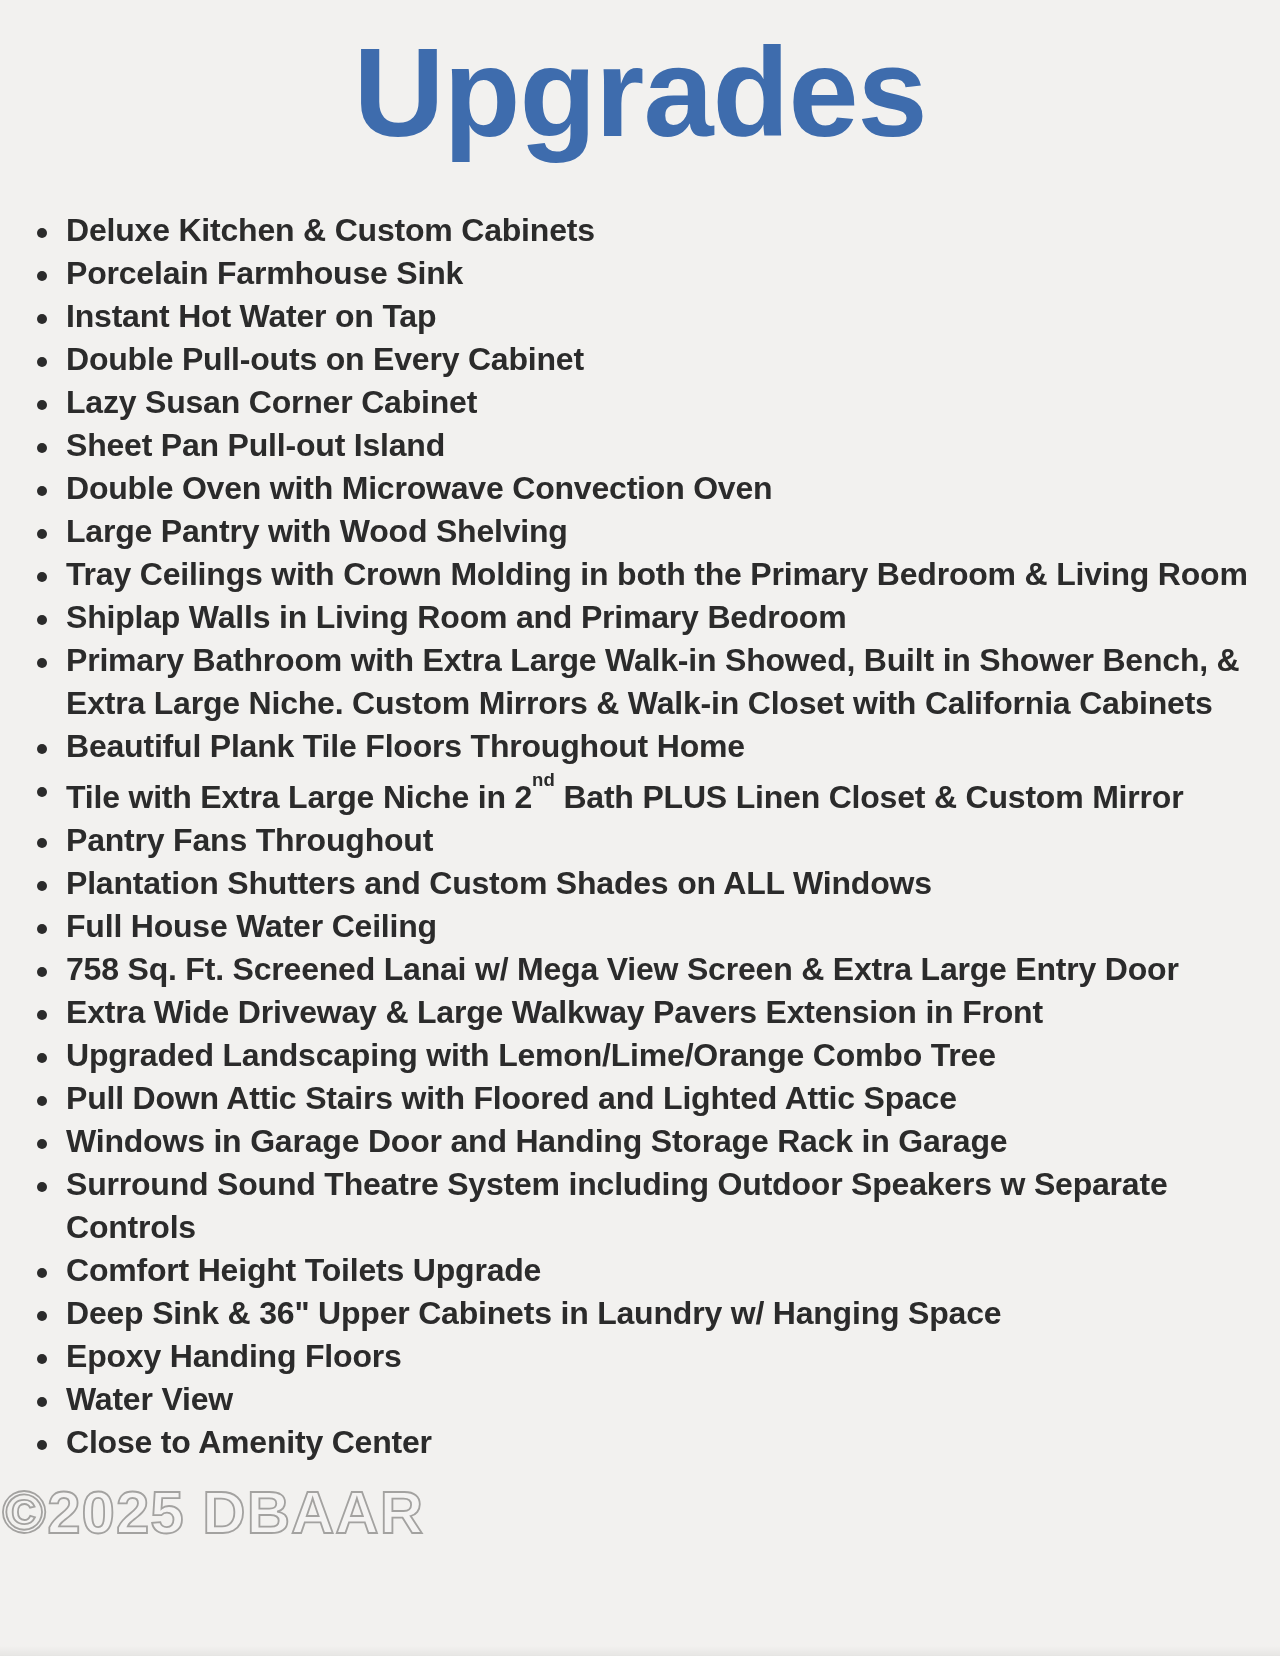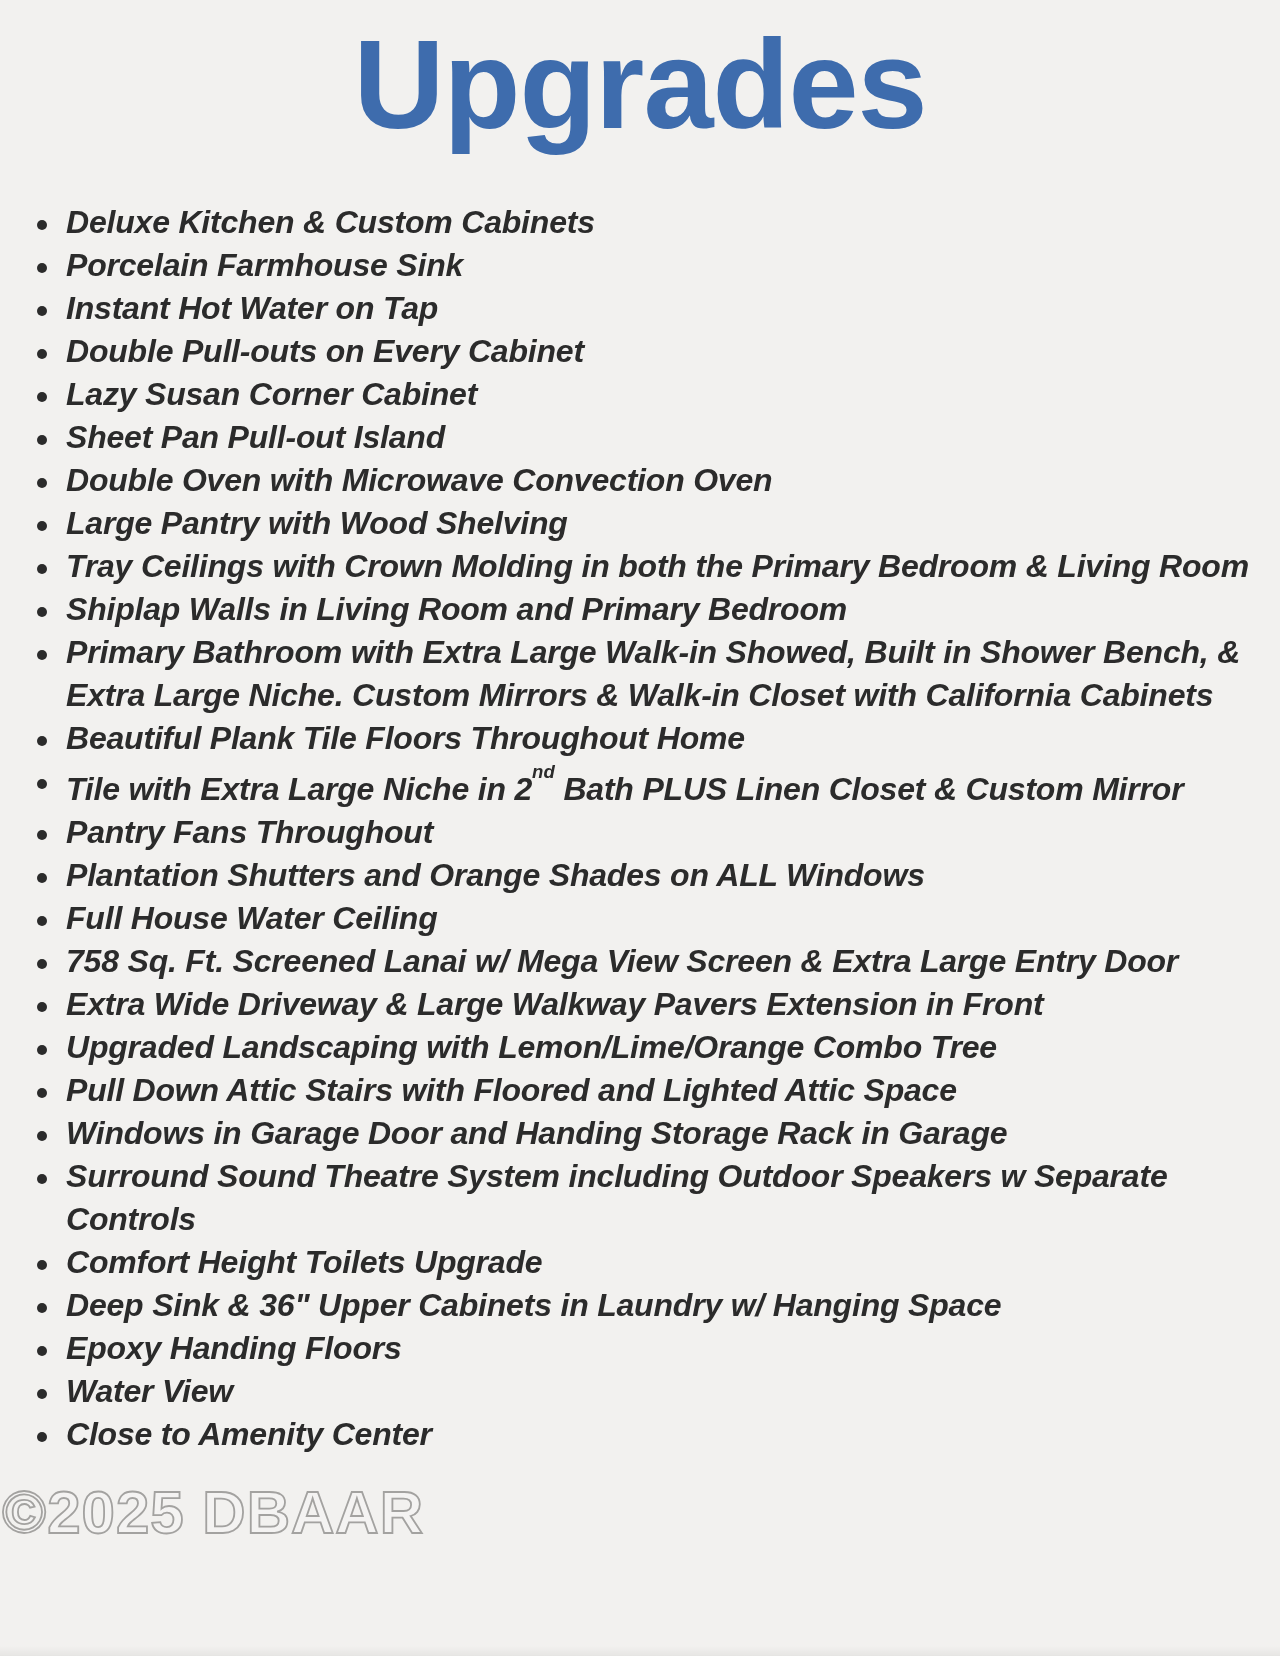--- a/index.html
+++ b/index.html
@@ -15,32 +15,31 @@
   }
   .page::after {
     content: "";
     position: absolute;
     left: 0; right: 0; bottom: 0;
     height: 10px;
     background: linear-gradient(to bottom, rgba(0,0,0,0), rgba(0,0,0,0.05));
     pointer-events: none;
   }
   h1.title {
-    margin: 0;
+    margin: 8px;
     text-align: center;
     font-size: 126px;
     line-height: 141px;
     font-weight: 700;
     letter-spacing: -1px;
   }
   ul.upgrades {
     list-style: none;
     margin: 46px 0 8px 0;
     padding: 0 30px 0 66px;
-    font-style: italic;
   }
   ul.upgrades li {
     position: relative;
     font-size: 32px;
     font-weight: 700;
     line-height: 43px;
     letter-spacing: -0.2px;
     color: #2b2b2b;
   }
   ul.upgrades .bullet {
@@ -86,21 +85,21 @@
       <li><span class="bullet"></span><span>Lazy Susan Corner Cabinet</span></li>
       <li><span class="bullet"></span><span>Sheet Pan Pull-out Island</span></li>
       <li><span class="bullet"></span><span>Double Oven with Microwave Convection Oven</span></li>
       <li><span class="bullet"></span><span>Large Pantry with Wood Shelving</span></li>
       <li><span class="bullet"></span><span>Tray Ceilings with Crown Molding in both the Primary Bedroom &amp; Living Room</span></li>
       <li><span class="bullet"></span><span>Shiplap Walls in Living Room and Primary Bedroom</span></li>
       <li><span class="bullet"></span><span>Primary Bathroom with Extra Large Walk-in Showed, Built in Shower Bench, &amp; Extra Large Niche. Custom Mirrors &amp; Walk-in Closet with California Cabinets</span></li>
       <li><span class="bullet"></span><span>Beautiful Plank Tile Floors Throughout Home</span></li>
       <li><span class="bullet"></span><span>Tile with Extra Large Niche in 2<sup>nd</sup> Bath PLUS Linen Closet &amp; Custom Mirror</span></li>
       <li><span class="bullet"></span><span>Pantry Fans Throughout</span></li>
-      <li><span class="bullet"></span><span>Plantation Shutters and Orange Shades on ALL Windows</span></li>
+      <li><span class="bullet"></span><span>Plantation Shutters and Custom Shades on ALL Windows</span></li>
       <li><span class="bullet"></span><span>Full House Water Ceiling</span></li>
       <li><span class="bullet"></span><span>758 Sq. Ft. Screened Lanai w/ Mega View Screen &amp; Extra Large Entry Door</span></li>
       <li><span class="bullet"></span><span>Extra Wide Driveway &amp; Large Walkway Pavers Extension in Front</span></li>
       <li><span class="bullet"></span><span>Upgraded Landscaping with Lemon/Lime/Orange Combo Tree</span></li>
       <li><span class="bullet"></span><span>Pull Down Attic Stairs with Floored and Lighted Attic Space</span></li>
       <li><span class="bullet"></span><span>Windows in Garage Door and Handing Storage Rack in Garage</span></li>
       <li><span class="bullet"></span><span>Surround Sound Theatre System including Outdoor Speakers w Separate Controls</span></li>
       <li><span class="bullet"></span><span>Comfort Height Toilets Upgrade</span></li>
       <li><span class="bullet"></span><span>Deep Sink &amp; 36" Upper Cabinets in Laundry w/ Hanging Space</span></li>
       <li><span class="bullet"></span><span>Epoxy Handing Floors</span></li>

